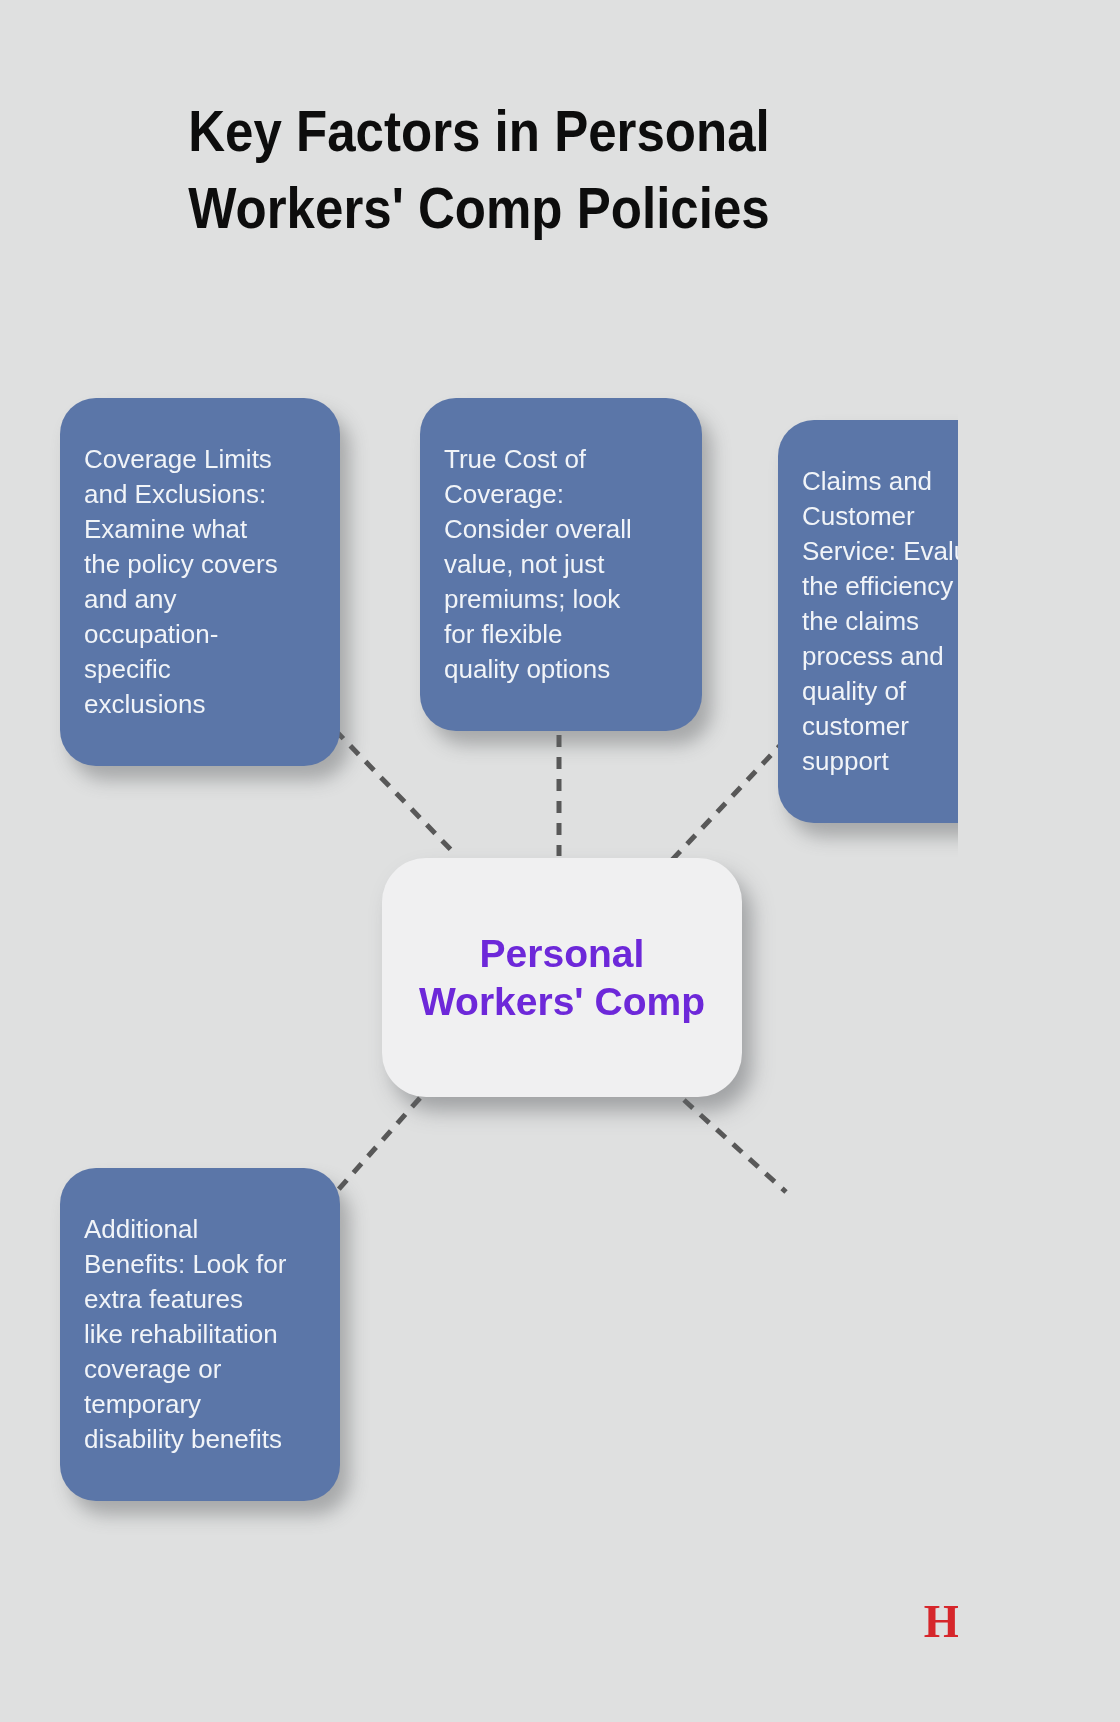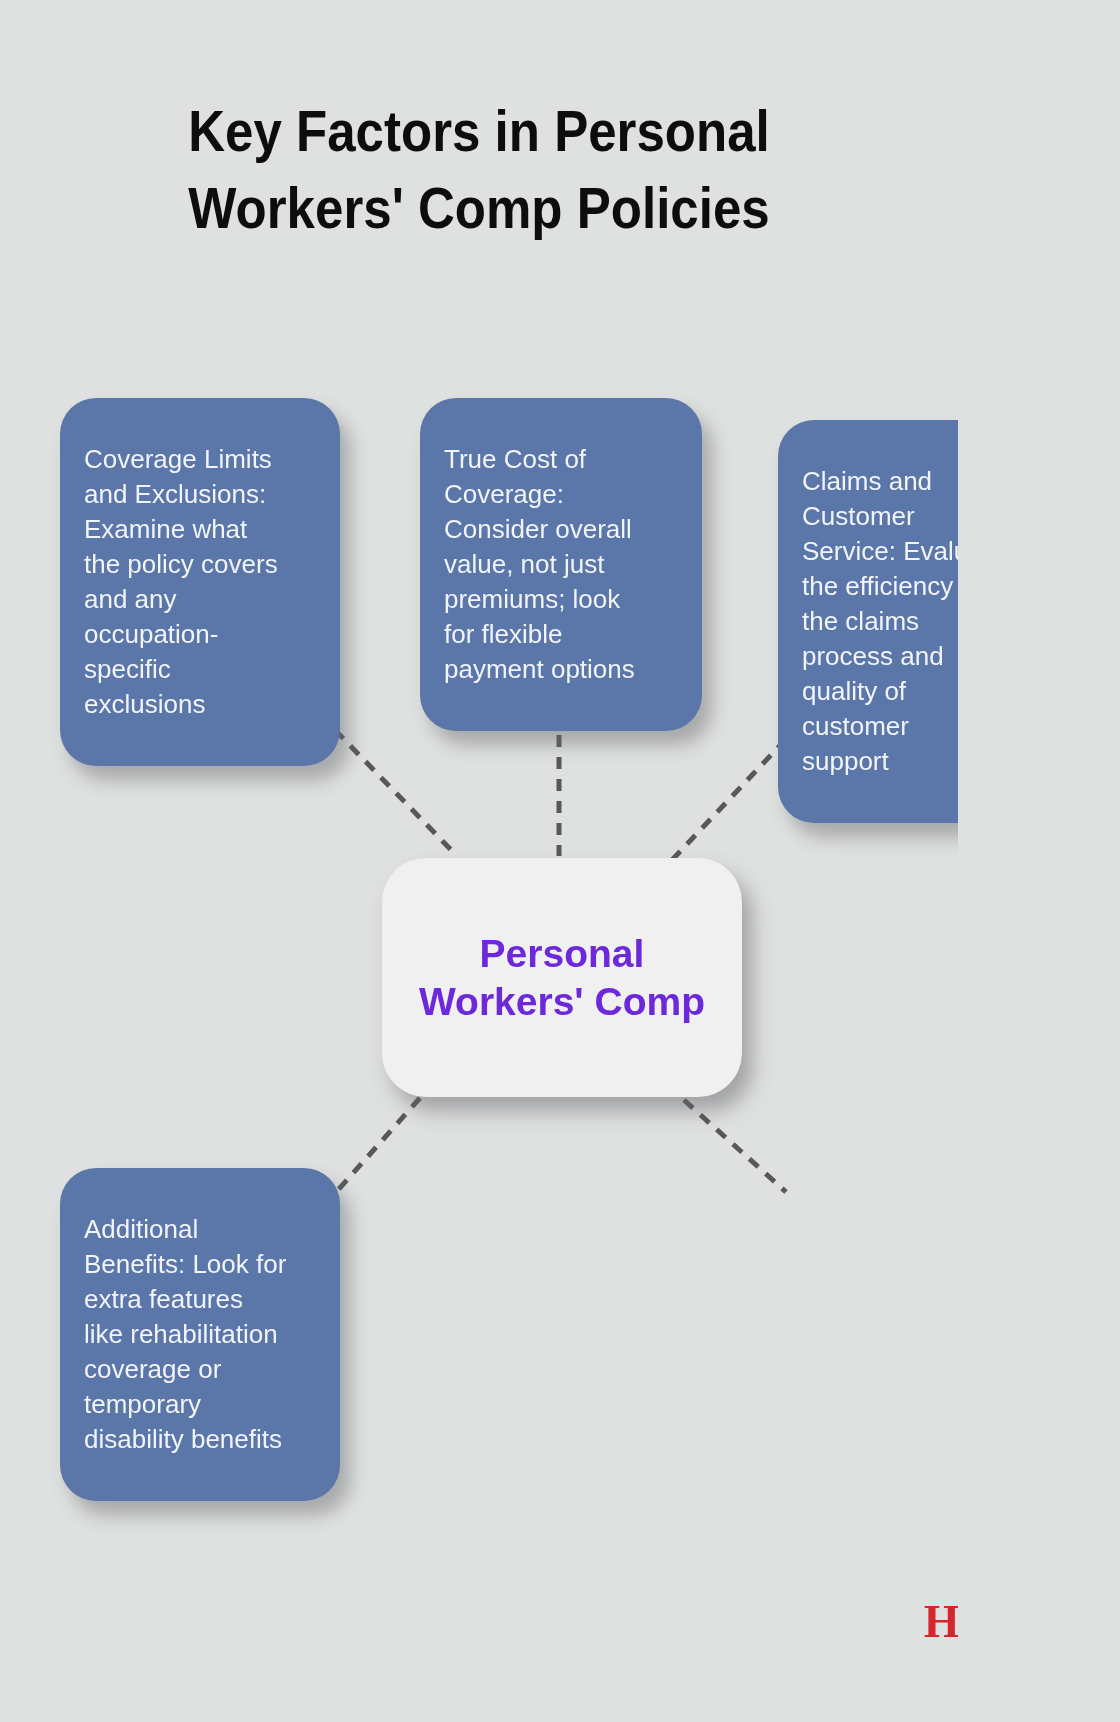--- a/index.html
+++ b/index.html
@@ -141,21 +141,21 @@
 occupation-
 specific
 exclusions</div>
 
   <div class="factor f2">True Cost of
 Coverage:
 Consider overall
 value, not just
 premiums; look
 for flexible
-payment options</div>
+quality options</div>
 
   <div class="factor f3">Claims and
 Customer
 Service: Evaluate
 the efficiency of
 the claims
 process and
 quality of
 customer
 support</div>

